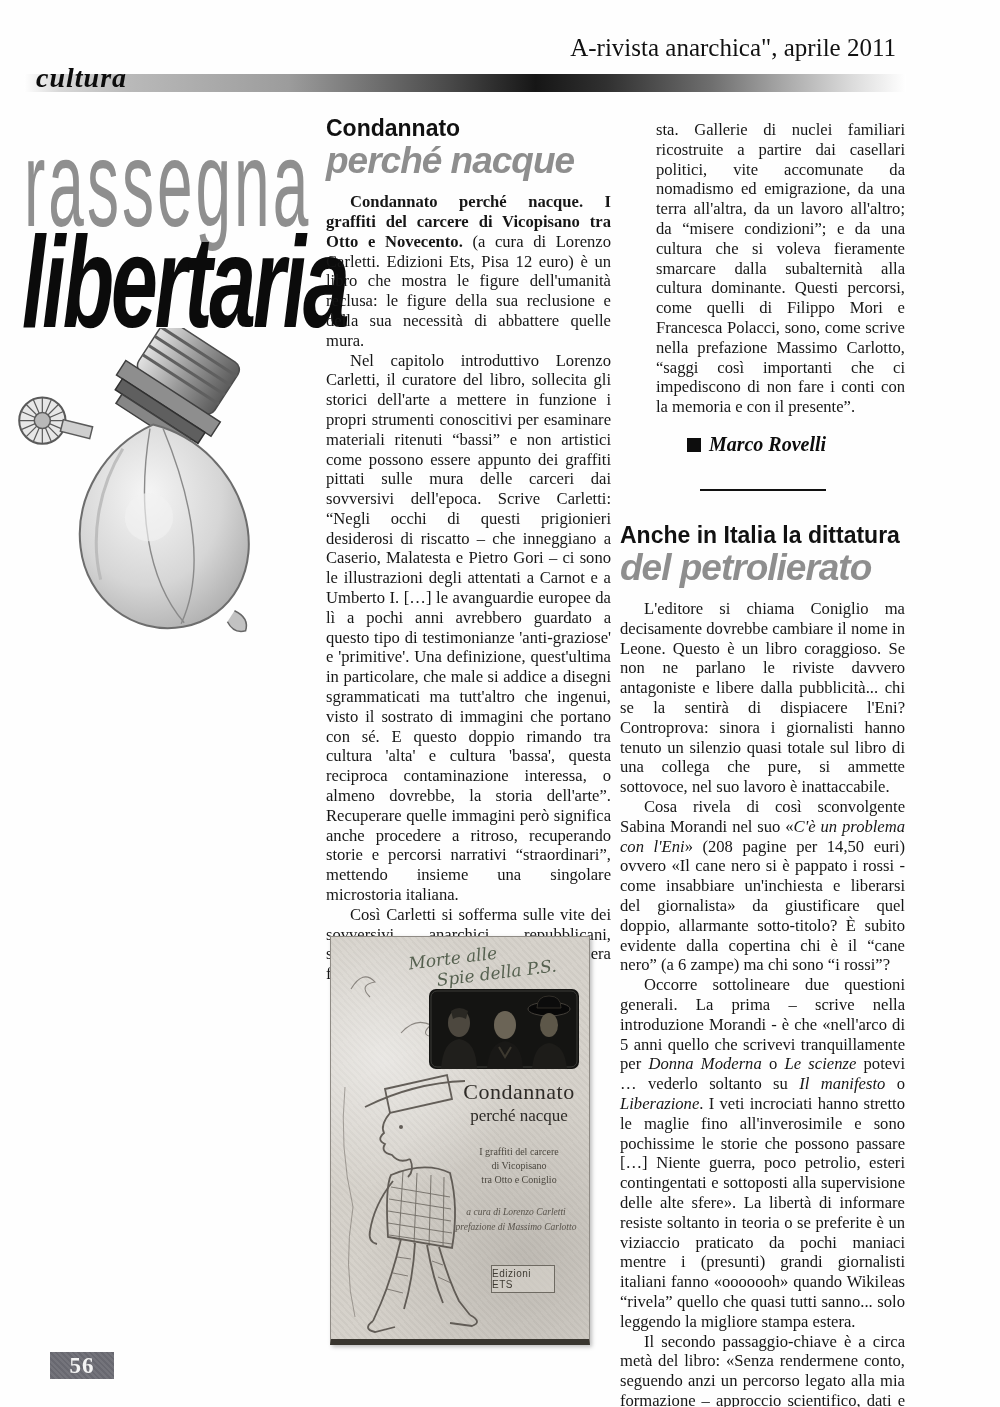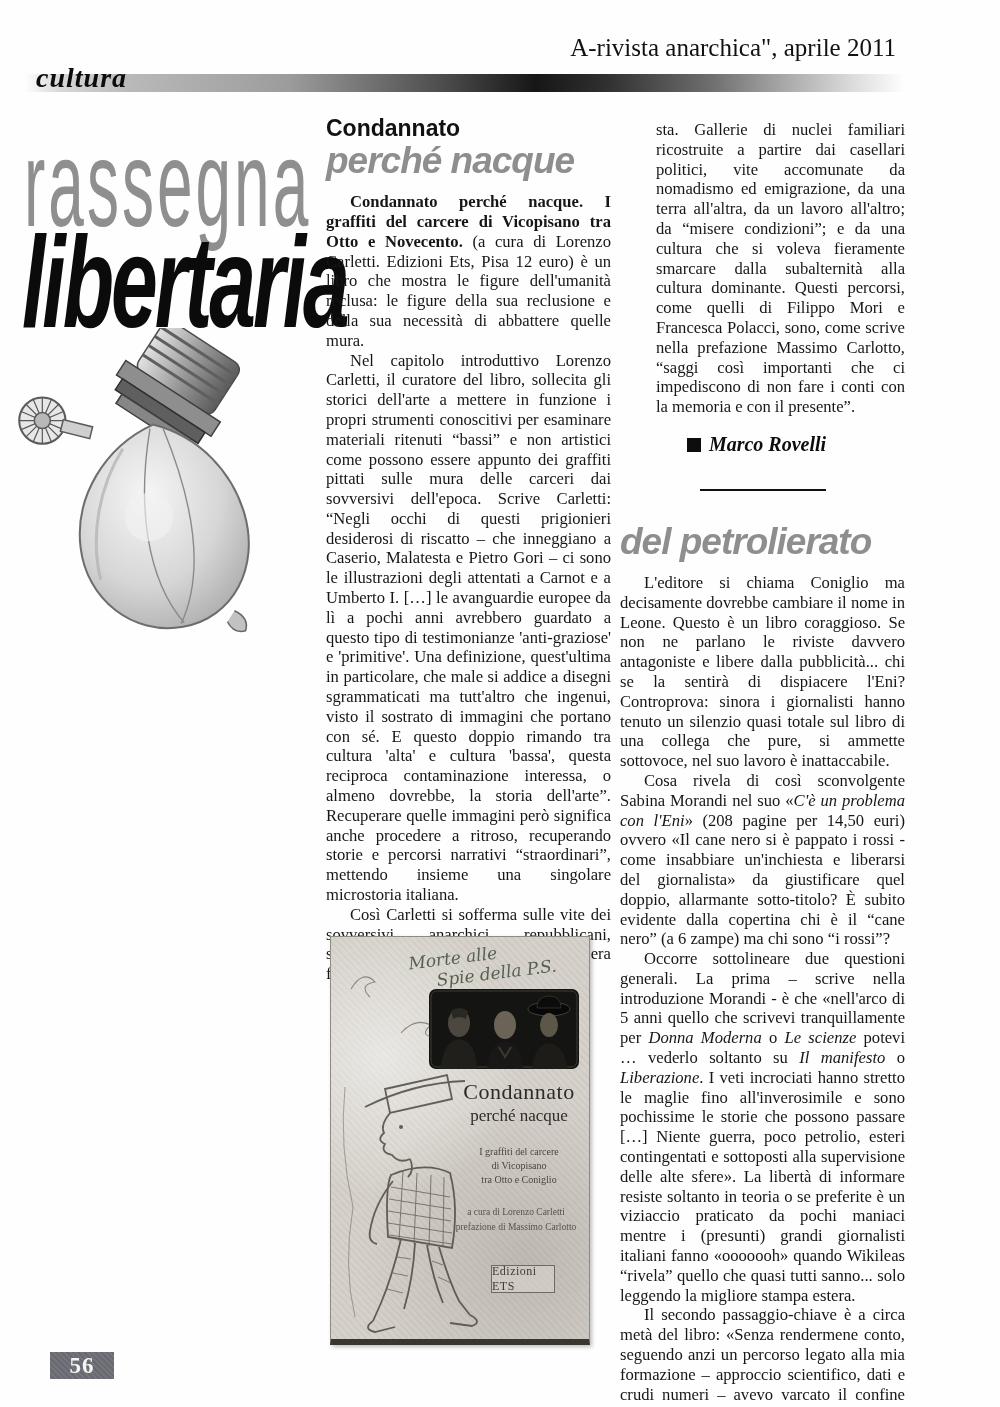--- a/index.html
+++ b/index.html
@@ -91,27 +91,27 @@
     font-family:"Liberation Serif",serif;color:#2e2b27;
   }
   .cover-title .t1{font-size:22px;letter-spacing:.5px;display:block;}
   .cover-title .t2{font-size:17px;display:block;margin-top:1px;}
   .cover-tagline{
     position:absolute;left:108px;top:208px;width:160px;text-align:center;
     font-family:"Liberation Serif",serif;font-size:10px;color:#4b473f;line-height:14px;
   }
   .cover-credits{
     position:absolute;left:100px;top:268px;width:170px;text-align:center;
-    font-family:"Liberation Serif",serif;
+    font-family:"Liberation Serif",serif;font-style:italic;
     font-size:9.5px;color:#57524a;line-height:15px;
   }
   .cover-publisher{
     position:absolute;left:160px;top:328px;width:62px;height:26px;
     border:1px solid #6e6a62;display:flex;align-items:center;justify-content:center;
-    font-family:Liberation Serif, serif;font-size:12px;color:#3f3b33;letter-spacing:.5px;
+    font-family:Liberation Sans, sans-serif;font-size:10px;color:#3f3b33;letter-spacing:.5px;
     background:rgba(222,218,210,.5);
   }
   .man-sketch{position:absolute;left:0;top:0;width:258px;height:402px;pointer-events:none;}
   
   .page-badge{
     position:absolute;left:2px;top:1352px;width:64px;height:27px;
     background:
       repeating-linear-gradient(45deg, rgba(255,255,255,.08) 0 2px, rgba(0,0,0,0) 2px 4px),
       #686870;
     display:flex;align-items:center;justify-content:center;margin-left:48px;
@@ -269,20 +269,21 @@
       <p class="para noindent"><span>sta. Gallerie di nuclei familiari ricostruite a partire dai casellari politici, vite accomunate da nomadismo ed emigrazione, da una terra all'altra, da un lavoro all'altro; da “misere condizioni”; e da una cultura che si voleva fieramente smarcare dalla subalternità alla cultura dominante. Questi percorsi, come quelli di Filippo Mori e Francesca Polacci, sono, come scrive nella prefazione Massimo Carlotto, “saggi così importanti che ci impediscono di non fare i conti con la memoria e con il presente”.</span></p>
     </div>
 
   <div class="byline">
     <span class="sq"></span><span>Marco Rovelli</span>
   </div>
 
   <div class="divider"></div>
 
   <div class="art2-head">
+    <div class="kicker">Anche in Italia la dittatura</div>
     <div class="art-title">del petrolierato</div>
   </div>
 
   <div class="body-text">
       <p class="para"><span>L'editore si chiama Coniglio ma decisamente dovrebbe cambiare il nome in Leone. Questo è un libro coraggioso. Se non ne parlano le riviste davvero antagoniste e libere dalla pubblicità... chi se la sentirà di dispiacere l'Eni? Controprova: sinora i giornalisti hanno tenuto un silenzio quasi totale sul libro di una collega che pure, si ammette sottovoce, nel suo lavoro è inattaccabile.</span></p>
       <p class="para"><span>Cosa rivela di così sconvolgente Sabina Morandi nel suo «</span><span style="font-style: italic;">C'è un problema con l'Eni</span><span>» (208 pagine per 14,50 euri) ovvero «Il cane nero si è pappato i rossi - come insabbiare un'inchiesta e liberarsi del giornalista» da giustificare quel doppio, allarmante sotto-titolo? È subito evidente dalla copertina chi è il “cane nero” (a 6 zampe) ma chi sono “i rossi”?</span></p>
       <p class="para"><span>Occorre sottolineare due questioni generali. La prima – scrive nella introduzione Morandi  - è che «nell'arco di 5 anni quello che scrivevi tranquillamente per </span><span style="font-style: italic;">Donna Moderna</span><span> o </span><span style="font-style: italic;">Le scienze</span><span> potevi … vederlo soltanto su </span><span style="font-style: italic;">Il manifesto</span><span> o </span><span style="font-style: italic;">Liberazione</span><span>. I veti incrociati hanno stretto le maglie fino all'inverosimile e sono pochissime le storie che possono passare […] Niente guerra, poco petrolio, esteri contingentati e sottoposti alla supervisione delle alte sfere». La libertà di informare resiste soltanto in teoria o se preferite è un viziaccio praticato da pochi maniaci mentre i (presunti) grandi giornalisti italiani fanno «ooooooh» quando Wikileas “rivela” quello che quasi tutti sanno... solo leggendo la migliore stampa estera.</span></p>
       <p class="para"><span>Il secondo passaggio-chiave è a circa metà del libro: «Senza rendermene conto, seguendo anzi un percorso legato alla mia formazione – approccio scientifico, dati e crudi  numeri – avevo varcato il confine invisibile che se-</span></p>
     </div>
 </div>

